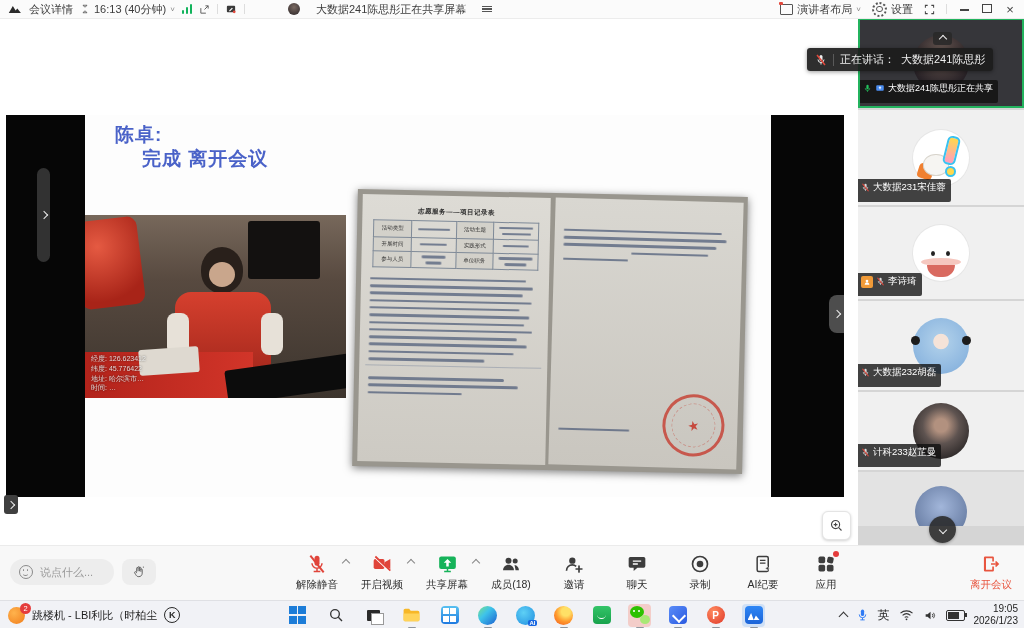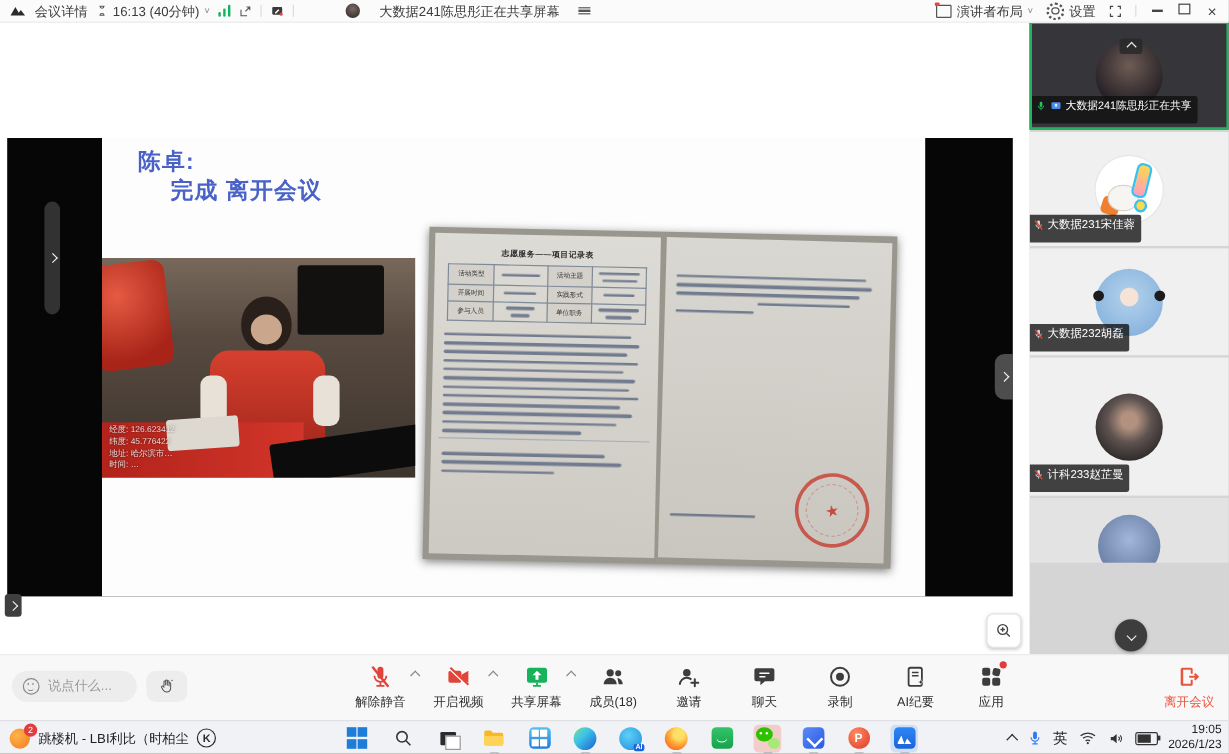--- a/index.html
+++ b/index.html
@@ -79,21 +79,21 @@
             border-radius:8px 0 0 8px;display:flex;align-items:center;justify-content:center;}
   .blbtn{position:absolute;left:4px;top:477px;width:14px;height:19px;background:#3f3f3f;border-radius:3px;
          display:flex;align-items:center;justify-content:center;}
   .zoombtn{position:absolute;left:822px;top:493px;width:27px;height:27px;background:#fff;border:1px solid #e4e4e4;
            border-radius:6px;box-shadow:0 1px 3px rgba(0,0,0,.18);display:flex;align-items:center;justify-content:center;}
   
   .sidebar{position:absolute;left:858px;top:0;width:166px;height:527px;background:#d5d5d5;}
   .tile{position:relative;width:100%;background:#f0f0f0;overflow:hidden;}
   .t1{height:90px;background:#36363a;border:2px solid #23b35e;box-sizing:border-box;}
   .t2{height:95px;margin-top:2px;} .t3{height:92px;margin-top:2px;}
-  .t4{height:89px;margin-top:2px;} .t5{height:115px;margin-top:2px;}
+  .t4{height:89px;margin-top:2px;} .t5{height:78px;margin-top:2px;}
   .t6{height:54px;margin-top:2px;background:#e3e3e3;}
   .av{position:absolute;left:50%;top:50%;transform:translate(-50%,-50%);width:56px;height:56px;border-radius:50%;}
   .a1{background:radial-gradient(circle at 50% 35%,#6d5c55,#262025 72%);}
   .a2{background:#fff;box-shadow:0 0 0 1px #e6e6e6;}
   .a2or{position:absolute;left:5px;bottom:7px;width:15px;height:15px;background:#f08030;border-radius:4px;transform:rotate(18deg);}
   .a2pd{position:absolute;left:10px;bottom:10px;width:24px;height:20px;background:#f6f5f2;border:1px solid #d8d4cc;border-radius:48%;}
   .a2ex{position:absolute;right:11px;top:6px;width:9px;height:25px;background:linear-gradient(#ffd84d,#ff9cc0);
         border:2px solid #39c2f0;border-radius:5px;transform:rotate(14deg);}
   .a2dot{position:absolute;right:13px;bottom:9px;width:7px;height:7px;background:#ffd84d;border:2px solid #39c2f0;border-radius:50%;}
   .a3{background:#fff;box-shadow:0 0 0 1px #e6e6e6;}
@@ -395,20 +395,42 @@
         </div>
         <div class="namebar">
           <svg width="9" height="9" viewBox="0 0 24 24">
               <rect x="9" y="2" width="6" height="12" rx="3" fill="#ddd"></rect>
               <path d="M6 11a6 6 0 0 0 12 0M12 17v4" fill="none" stroke="#ddd" stroke-width="2"></path>
               <line x1="4" y1="2" x2="20" y2="22" stroke="#e4483c" stroke-width="3"></line>
             </svg>
           <span>大数据231宋佳蓉</span>
         </div>
       </div>
+      <div class="tile t3">
+        <div class="av a3">
+          <div class="a3blush"></div>
+          <div class="a3mouth"></div>
+          <div class="a3eye a3e1"></div>
+          <div class="a3eye a3e2"></div>
+        </div>
+        <div class="namebar">
+          <span class="hostbadge">
+            <svg width="8" height="8" viewBox="0 0 24 24">
+                <circle cx="12" cy="9" r="4" fill="#fff"></circle>
+                <path d="M5 20c0-3.9 3.1-7 7-7s7 3.1 7 7" fill="#fff"></path>
+              </svg>
+          </span>
+          <svg width="9" height="9" viewBox="0 0 24 24">
+              <rect x="9" y="2" width="6" height="12" rx="3" fill="#ddd"></rect>
+              <path d="M6 11a6 6 0 0 0 12 0M12 17v4" fill="none" stroke="#ddd" stroke-width="2"></path>
+              <line x1="4" y1="2" x2="20" y2="22" stroke="#e4483c" stroke-width="3"></line>
+            </svg>
+          <span>李诗琦</span>
+        </div>
+      </div>
       <div class="tile t4">
         <div class="av a4">
           <div class="a4bow a4b1"></div>
           <div class="a4bow a4b2"></div>
         </div>
         <div class="namebar">
           <svg width="9" height="9" viewBox="0 0 24 24">
               <rect x="9" y="2" width="6" height="12" rx="3" fill="#ddd"></rect>
               <path d="M6 11a6 6 0 0 0 12 0M12 17v4" fill="none" stroke="#ddd" stroke-width="2"></path>
               <line x1="4" y1="2" x2="20" y2="22" stroke="#e4483c" stroke-width="3"></line>
@@ -425,20 +447,30 @@
               <line x1="4" y1="2" x2="20" y2="22" stroke="#e4483c" stroke-width="3"></line>
             </svg>
           <span>计科233赵芷曼</span>
         </div>
       </div>
       <div class="tile t6">
         <div class="a6"></div>
       </div>
     </div>
 
+    <div class="toast">
+      <svg width="12" height="12" viewBox="0 0 24 24">
+          <rect x="9" y="2" width="6" height="12" rx="3" fill="#eee"></rect>
+          <path d="M6 11a6 6 0 0 0 12 0M12 17v4" fill="none" stroke="#eee" stroke-width="2"></path>
+          <line x1="4" y1="2" x2="20" y2="22" stroke="#e4483c" stroke-width="3"></line>
+        </svg>
+      <span class="toastsep"></span>
+      <span>正在讲话：</span>
+      <span>大数据241陈思彤</span>
+    </div>
     <div class="colup">
         <span class="ch u"></span>
       </div>
     <div class="coldown">
         <span class="ch d"></span>
       </div>
   </div>
 
   <div class="toolbar">
     <div class="chatpill">

